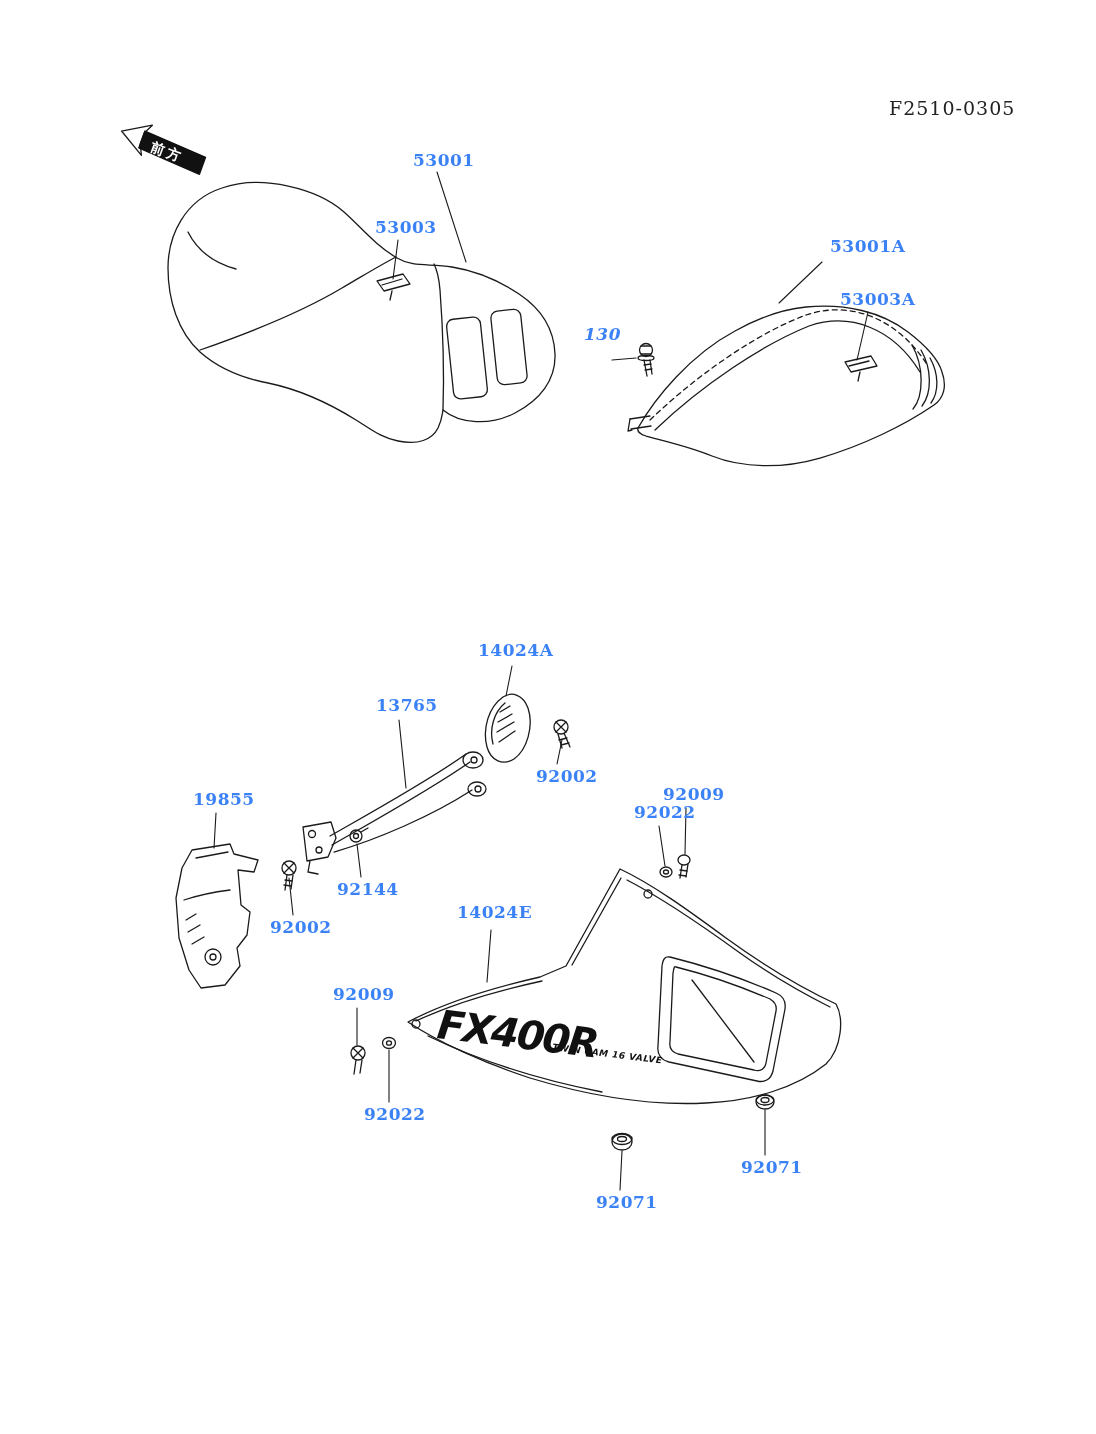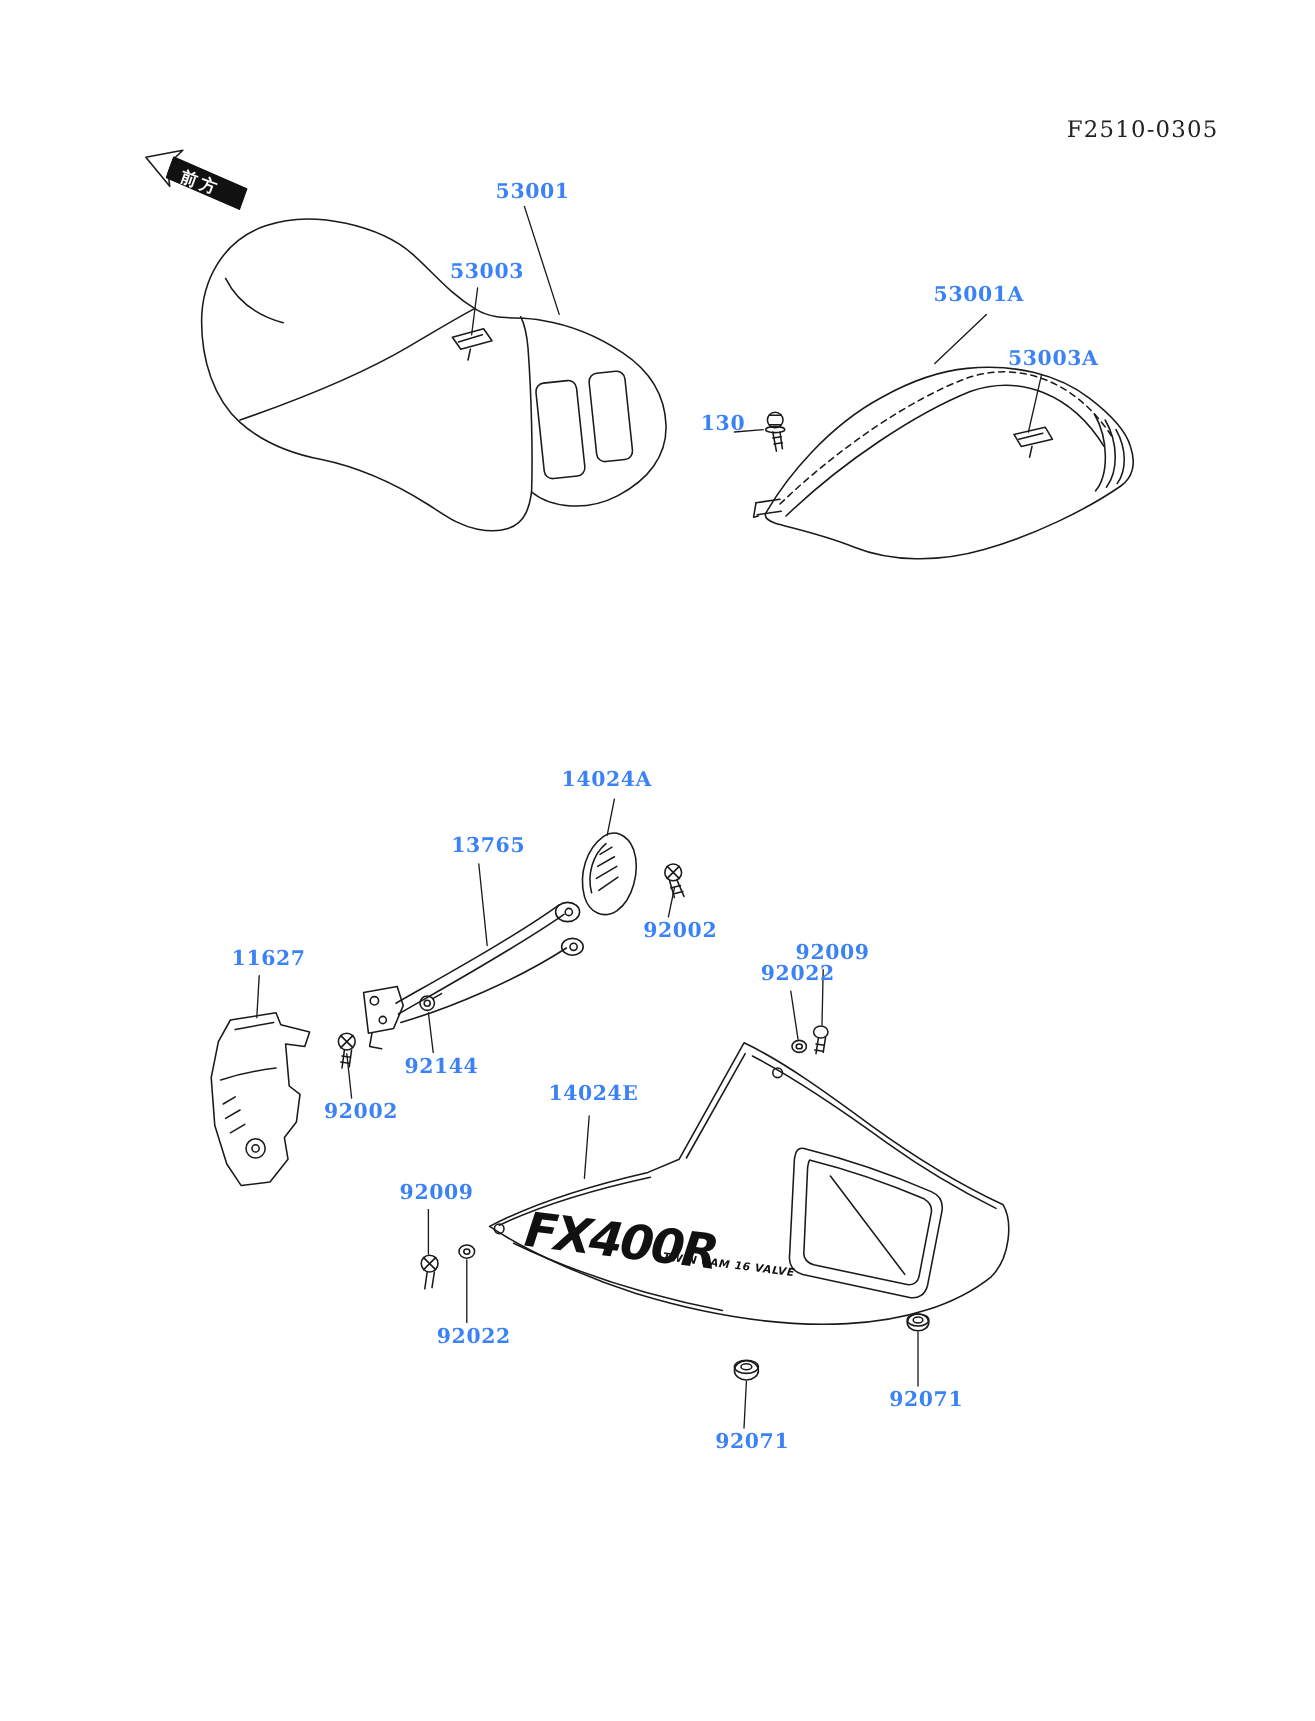--- a/index.html
+++ b/index.html
@@ -220,29 +220,29 @@
       <path class="leader" d="M 765,1155 L 765,1110"></path>
       <path class="leader" d="M 620,1190 L 622,1151"></path>
     </g>
   </svg>
 
   <div class="doc-code">F2510-0305</div>
 
   <div>
     <div class="part-label" style="left:413px; top:150px;">53001</div>
     <div class="part-label" style="left:375px; top:217px;text-align:center;">53003</div>
-    <div class="part-label" style="left:778px; top:236px;text-align:right;">53001A</div>
+    <div class="part-label" style="left:830px; top:236px;text-align:right;">53001A</div>
     <div class="part-label" style="left:840px; top:289px;">53003A</div>
-    <div class="part-label" style="left:584px; top:343px;">130</div>
-    <div class="part-label" style="left:468px; top:640px;">14024A</div>
+    <div class="part-label" style="left:584px; top:324px;font-style:italic;">130</div>
+    <div class="part-label" style="left:478px; top:640px;">14024A</div>
     <div class="part-label" style="left:376px; top:695px;">13765</div>
     <div class="part-label" style="left:536px; top:766px;">92002</div>
     <div class="part-label" style="left:663px; top:784px;">92009</div>
     <div class="part-label" style="left:634px; top:802px;">92022</div>
-    <div class="part-label" style="left:193px; top:789px;">11627</div>
+    <div class="part-label" style="left:193px; top:789px;">19855</div>
     <div class="part-label" style="left:337px; top:879px;">92144</div>
     <div class="part-label" style="left:270px; top:917px;">92002</div>
     <div class="part-label" style="left:457px; top:902px;">14024E</div>
     <div class="part-label" style="left:333px; top:984px;">92009</div>
     <div class="part-label" style="left:364px; top:1104px;">92022</div>
     <div class="part-label" style="left:741px; top:1157px;">92071</div>
     <div class="part-label" style="left:596px; top:1192px;">92071</div>
   </div>
 
 </div>

